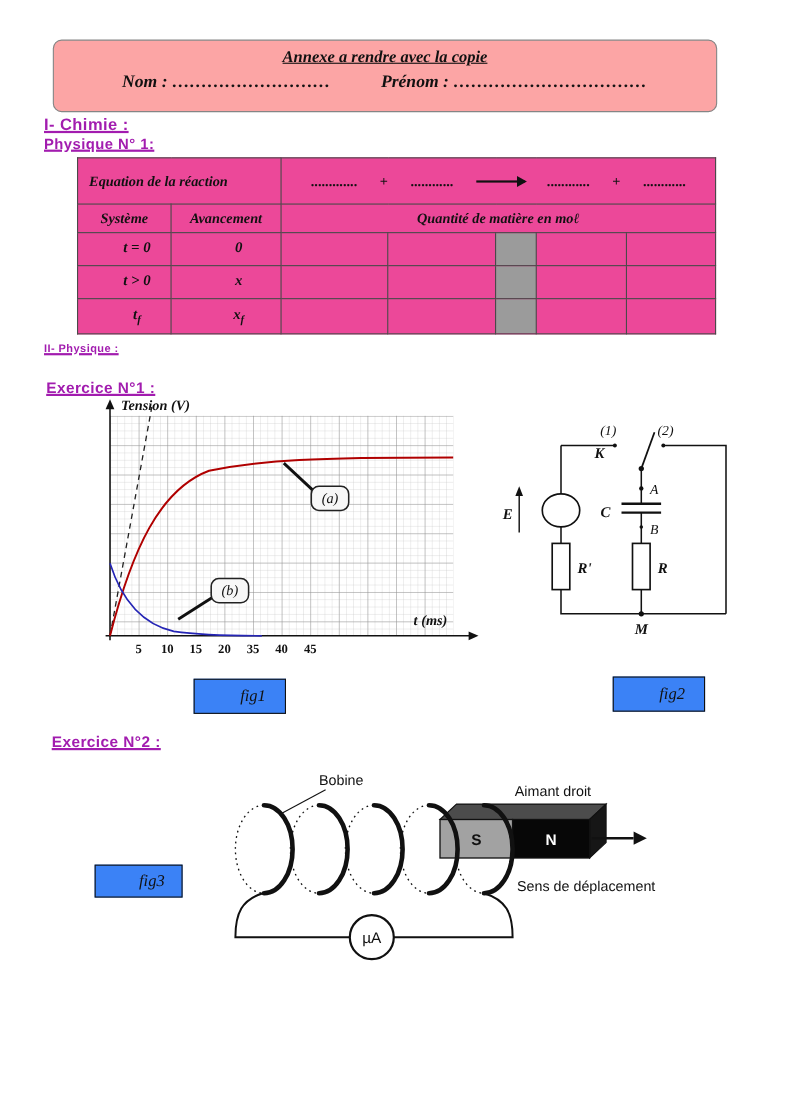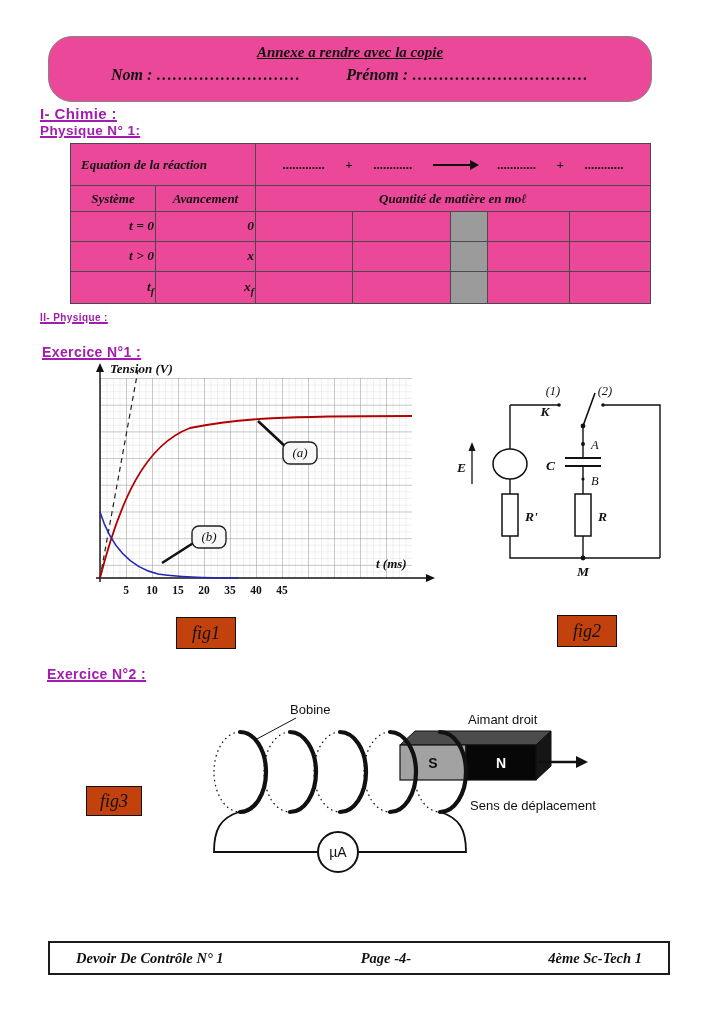--- a/index.html
+++ b/index.html
@@ -1,45 +1,45 @@
 <!DOCTYPE html>
 <html><head>
 <meta charset="utf-8">
 <style>
   html,body{margin:0;padding:0;background:#ffffff;}
   .page{position:relative;width:720px;height:1018px;background:#ffffff;font-family:"Liberation Serif",serif;color:#111;overflow:hidden;}
   .abs{position:absolute;}
 
   
-  .header-box{left:48px;top:36px;width:602px;height:64px;border:1.5px solid #858585;border-radius:24px;background:#ec4899;}
+  .header-box{left:48px;top:36px;width:602px;height:64px;border:1.5px solid #858585;border-radius:8px;background:#fca5a5;}
   .header-title{margin-top:7px;text-align:center;font-size:15px;font-weight:bold;font-style:italic;text-decoration:underline;}
   .header-fields{margin-top:5px;padding-left:62px;font-size:16px;font-weight:bold;font-style:italic;display:flex;gap:46px;}
 
   
   .sec-heading{font-family:"Liberation Sans",sans-serif;font-weight:bold;font-size:15px;
     text-decoration:underline;text-decoration-thickness:2px;letter-spacing:.4px;color:#a21caf;}
   .sec-heading.small{font-size:13.5px;}
 
   
   .chem-table{border-collapse:collapse;table-layout:fixed;background:#ec4899;}
   .chem-table td{border:1px solid #4a4a4a;font-size:13px;overflow:hidden;}
   .eq-label{font-weight:bold;font-style:italic;padding-left:10px;font-size:13.5px;}
   .eq-cell{padding:0 6px;}
   .eq-flex{display:flex;align-items:center;justify-content:space-evenly;font-weight:bold;font-size:13px;}
   .rx-arrow{position:relative;display:inline-block;width:44px;height:2px;background:#111;}
   .rx-arrow::after{content:"";position:absolute;right:-2px;top:-4px;border-left:9px solid #111;
     border-top:5px solid transparent;border-bottom:5px solid transparent;}
   .hdr-row td{font-weight:bold;font-style:italic;text-align:center;font-size:13px;}
-  .data-row td{font-weight:bold;font-style:italic;text-align:right;font-size:13.5px;padding-left:24px;}
+  .data-row td{font-weight:bold;font-style:italic;text-align:center;font-size:13.5px;padding-left:24px;}
   .data-row sub{font-size:10px;}
   .gray-cell{background:#9b9b9b;}
 
   
-  .fig-box{border:1.6px solid #111;background:#c2410c;display:flex;align-items:center;justify-content:center;
-    font-style:italic;font-size:18px;font-family:"Liberation Serif",serif;}
+  .fig-box{border:1.6px solid #111;background:#3b82f6;display:flex;align-items:center;justify-content:center;
+    font-style:italic;font-size:15px;font-family:"Liberation Serif",serif;padding-left:24px;}
 
   
   .axis-label{font:italic bold 13px "Liberation Serif",serif;fill:#111;}
   .callout-text{font:italic 13px "Liberation Serif",serif;fill:#111;text-anchor:middle;}
   .tick-text{font:bold 11.5px "Liberation Serif",serif;fill:#111;text-anchor:middle;}
   .cir-label{font:italic 12.5px "Liberation Serif",serif;fill:#111;}
   .cir-label-bold{font:italic bold 13.5px "Liberation Serif",serif;fill:#111;}
   .sans-label{font:13px "Liberation Sans",sans-serif;fill:#111;}
   .pole-text{font:bold 14px "Liberation Sans",sans-serif;text-anchor:middle;}
   .meter-text{font:14px "Liberation Sans",sans-serif;fill:#111;text-anchor:middle;}
@@ -263,19 +263,14 @@
       <line x1="360" y1="62" x2="398" y2="62" stroke="#111" stroke-width="2.4"></line>
       <polygon points="398,56 410,62 398,68" fill="#111"></polygon>
     </g>
     <text x="292" y="110" class="sans-label">Sens de déplacement</text>
   </svg>
 
   <div class="abs fig-box" style="left:86px;top:786px;width:54px;height:28px;text-align:center;">
     <span>fig3</span>
   </div>
 
-  <div class="abs footer">
-    <span>Devoir De Contrôle N° 1</span>
-    <span>Page -4-</span>
-    <span>4ème Sc-Tech 1</span>
-  </div>
 
 </div>
 
 </body></html>

